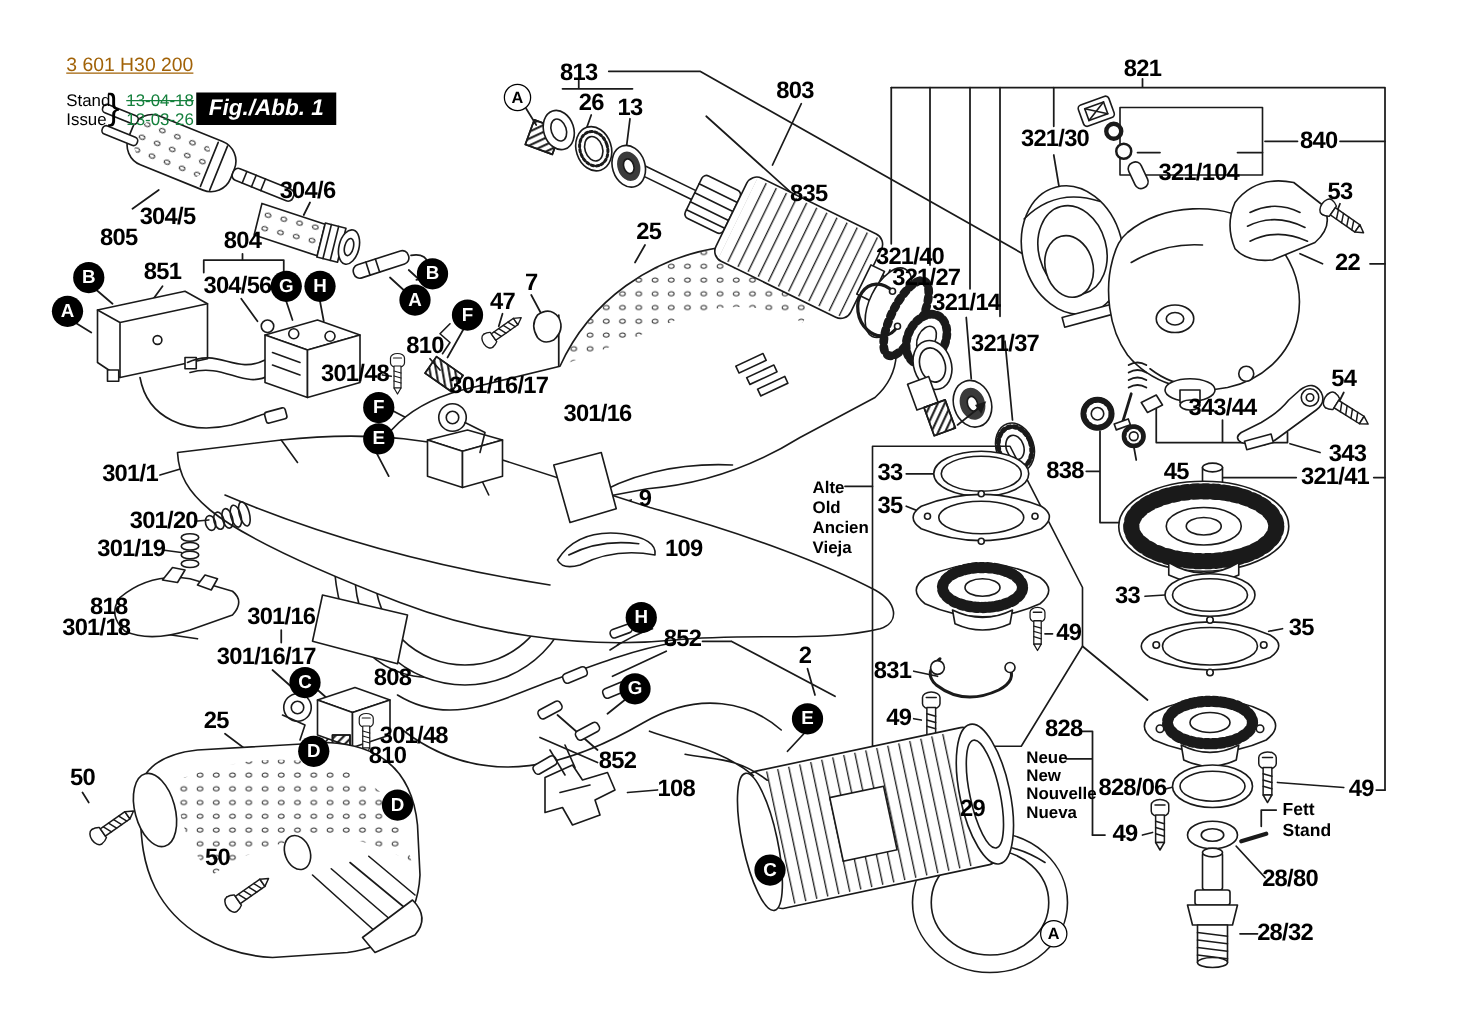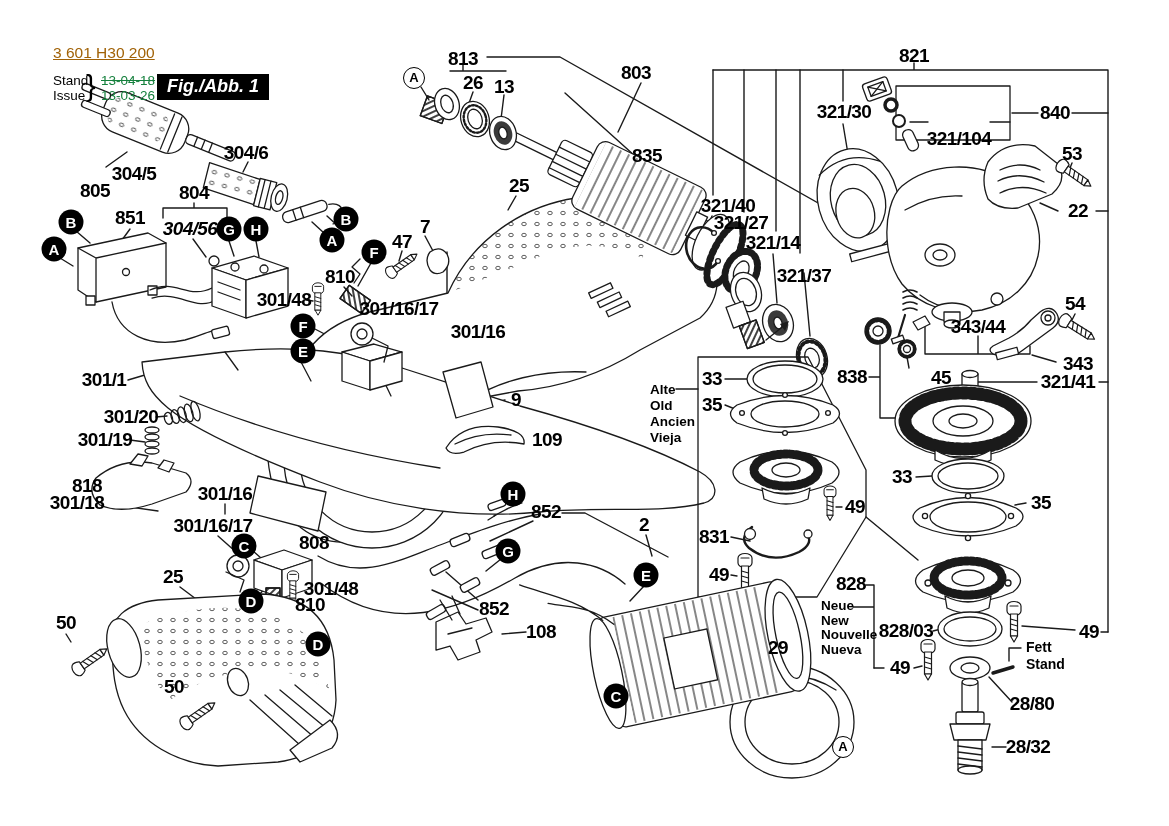--- a/index.html
+++ b/index.html
@@ -528,21 +528,21 @@
       <span class="part-label" style="left: 844px; top: 112px;">321/30</span>
       <span class="part-label" style="left: 959px; top: 122px; margin-top: 17px;">321/104</span>
       <span class="part-label" style="left: 1055px; top: 113px;">840</span>
       <span class="part-label" style="left: 1072px; top: 154px;">53</span>
       <span class="part-label" style="left: 1078px; top: 211px;">22</span>
       <span class="part-label" style="left: 246px; top: 153px;">304/6</span>
       <span class="part-label" style="left: 89px; top: 174px; margin-left: 45px;">304/5</span>
       <span class="part-label" style="left: 95px; top: 191px;">805</span>
       <span class="part-label" style="left: 194px; top: 193px;">804</span>
       <span class="part-label" style="left: 130px; top: 218px;">851</span>
-      <span class="part-label" style="left: 190px; top: 229px; font-style: italic;">304/56</span>
+      <span class="part-label" style="left: 190px; top: 229px;">304/56</span>
       <span class="part-label" style="left: 519px; top: 186px;">25</span>
       <span class="part-label" style="left: 425px; top: 227px;">7</span>
       <span class="part-label" style="left: 402px; top: 242px;">47</span>
       <span class="part-label" style="left: 340px; top: 277px;">810</span>
       <span class="part-label" style="left: 284px; top: 300px;">301/48</span>
       <span class="part-label" style="left: 399px; top: 309px;">301/16/17</span>
       <span class="part-label" style="left: 478px; top: 332px;">301/16</span>
       <span class="part-label" style="left: 712px; top: 206px; padding-left: 32px;">321/40</span>
       <span class="part-label" style="left: 741px; top: 223px;">321/27</span>
       <span class="part-label" style="left: 773px; top: 243px;">321/14</span>
@@ -572,21 +572,21 @@
       <span class="part-label" style="left: 314px; top: 543px;">808</span>
       <span class="part-label" style="left: 331px; top: 589px;">301/48</span>
       <span class="part-label" style="left: 310px; top: 605px;">810</span>
       <span class="part-label" style="left: 173px; top: 577px;">25</span>
       <span class="part-label" style="left: 66px; top: 623px;">50</span>
       <span class="part-label" style="left: 174px; top: 687px;">50</span>
       <span class="part-label" style="left: 494px; top: 609px;">852</span>
       <span class="part-label" style="left: 541px; top: 632px;">108</span>
       <span class="part-label" style="left: 778px; top: 648px;">29</span>
       <span class="part-label" style="left: 851px; top: 584px;">828</span>
-      <span class="part-label" style="left: 906px; top: 631px;">828/03</span>
+      <span class="part-label" style="left: 906px; top: 631px;">828/06</span>
       <span class="part-label" style="left: 900px; top: 668px;">49</span>
       <span class="part-label" style="left: 902px; top: 477px;">33</span>
       <span class="part-label" style="left: 1041px; top: 503px;">35</span>
       <span class="part-label" style="left: 1089px; top: 632px;">49</span>
       <span class="part-label" style="left: 1032px; top: 704px;">28/80</span>
       <span class="part-label" style="left: 1028px; top: 747px;">28/32</span>
       <span class="ref-point outline" style="left: 414px; top: 78px;">A</span>
       <span class="ref-point outline" style="left: 843px; top: 747px;">A</span>
       <span class="ref-point filled" style="left: 71px; top: 222px;">B</span>
       <span class="ref-point filled" style="left: 54px; top: 249px;">A</span>

